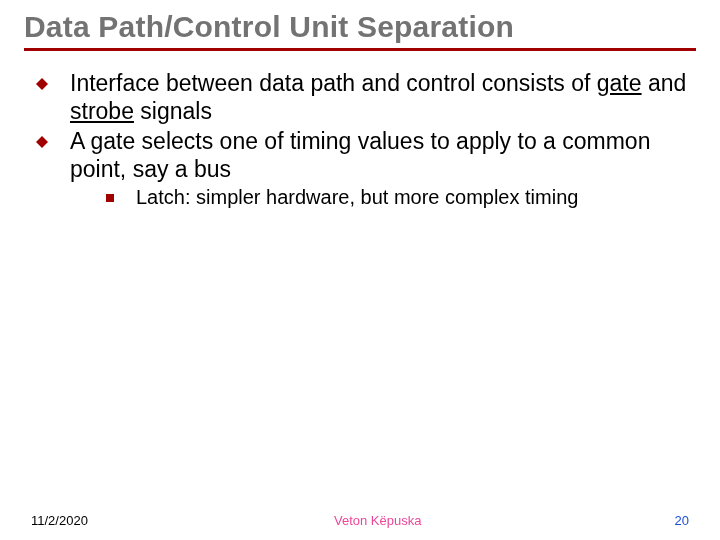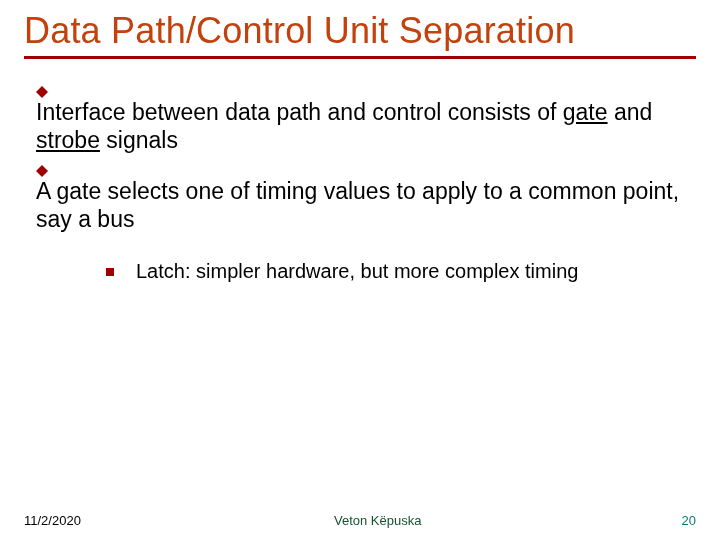--- a/index.html
+++ b/index.html
@@ -5,61 +5,60 @@
   * { box-sizing: border-box; margin: 0; padding: 0; }
   html, body { width: 720px; height: 540px; }
   body {
     background: #ffffff;
     font-family: Verdana, Geneva, sans-serif;
     position: relative;
     padding: 10px 24px 0 24px;
   }
   .title-wrap { margin-bottom: 4px; }
   .title {
-    font-size: 36px;
-    color: #c2410c;
-    font-weight: 400;
+    font-size: 30px;
+    color: #737373;
+    font-weight: 700;
     letter-spacing: 0.2px;
   }
   .rule {
     height: 3px;
     background: #a00000;
     width: 100%;
     margin: 2px 0 18px 0;
   }
   .content {
     padding-left: 12px;
     padding-right: 4px;
   }
   .bullets {
     list-style: none;
   }
   .bullets > li {
     display: flex;
     align-items: flex-start;
     margin-bottom: 2px;
-    flex-direction: column;
   }
   .diamond-icon {
     flex: 0 0 auto;
     width: 12px;
     height: 12px;
     margin-top: 9px;
     margin-right: 22px;
   }
   .diamond-icon svg { display: block; }
   .bullet-text {
     font-size: 23px;
     line-height: 1.22;
     color: #000;
   }
   .under { text-decoration: underline; }
   .sub-bullets {
     list-style: none;
-    margin-top: 26px;
+    margin-top: 2px;
     margin-left: 70px;
   }
   .sub-bullets > li {
     display: flex;
     align-items: flex-start;
     margin-bottom: 2px;
   }
   .square-icon {
     flex: 0 0 auto;
     width: 8px;
@@ -70,29 +69,29 @@
   }
   .sub-text {
     font-size: 20px;
     line-height: 1.28;
     color: #000;
   }
   .footer {
     position: absolute;
     left: 0; right: 0;
     bottom: 12px;
-    padding: 0 24px;
+    padding: 0 31px;
     display: flex;
     justify-content: space-between;
     align-items: baseline;
     font-size: 13px;
   }
   .footer .date { color: #000; }
-  .footer .author { color: #14532d; }
-  .footer .pagenum { color: #0f766e; margin-left: 7px; }
+  .footer .author { color: #ec4899; }
+  .footer .pagenum { color: #1d4ed8; margin-left: 7px; }
 </style>
 </head>
 <body>
 
 <div class="title-wrap">
   <h1 class="title">Data Path/Control Unit Separation</h1>
 </div>
 <div class="rule"></div>
 
 <div class="content">

